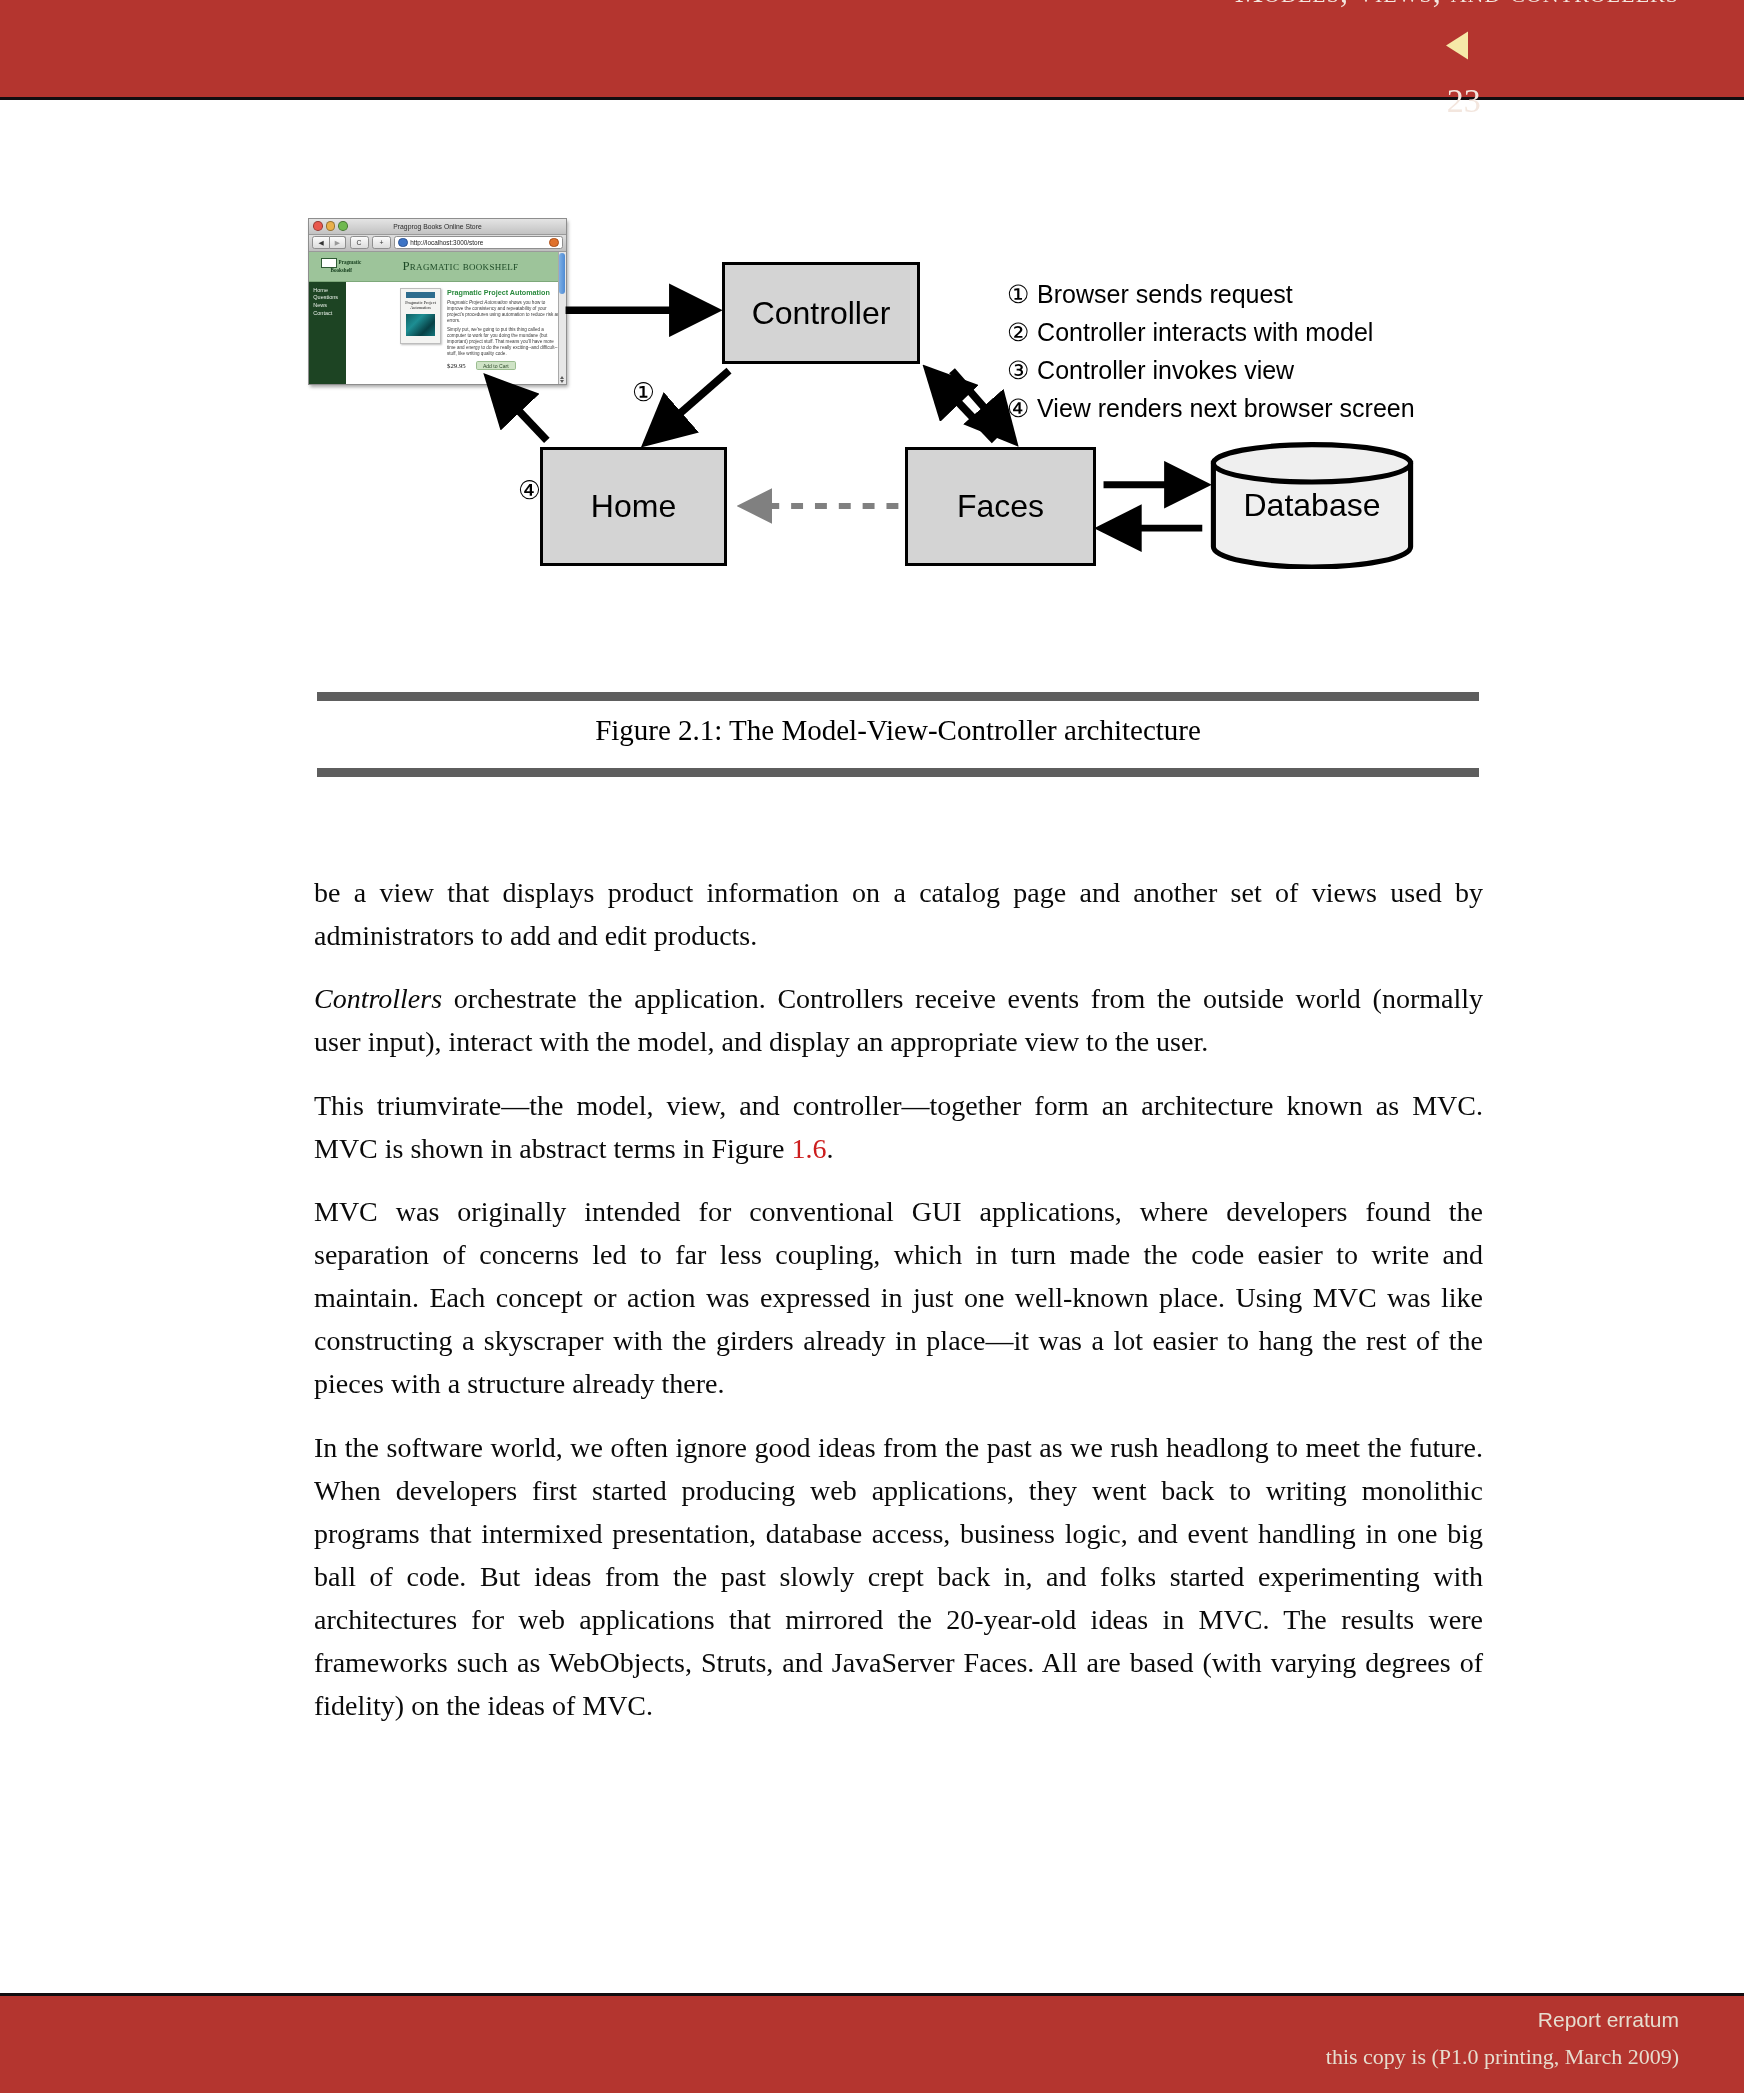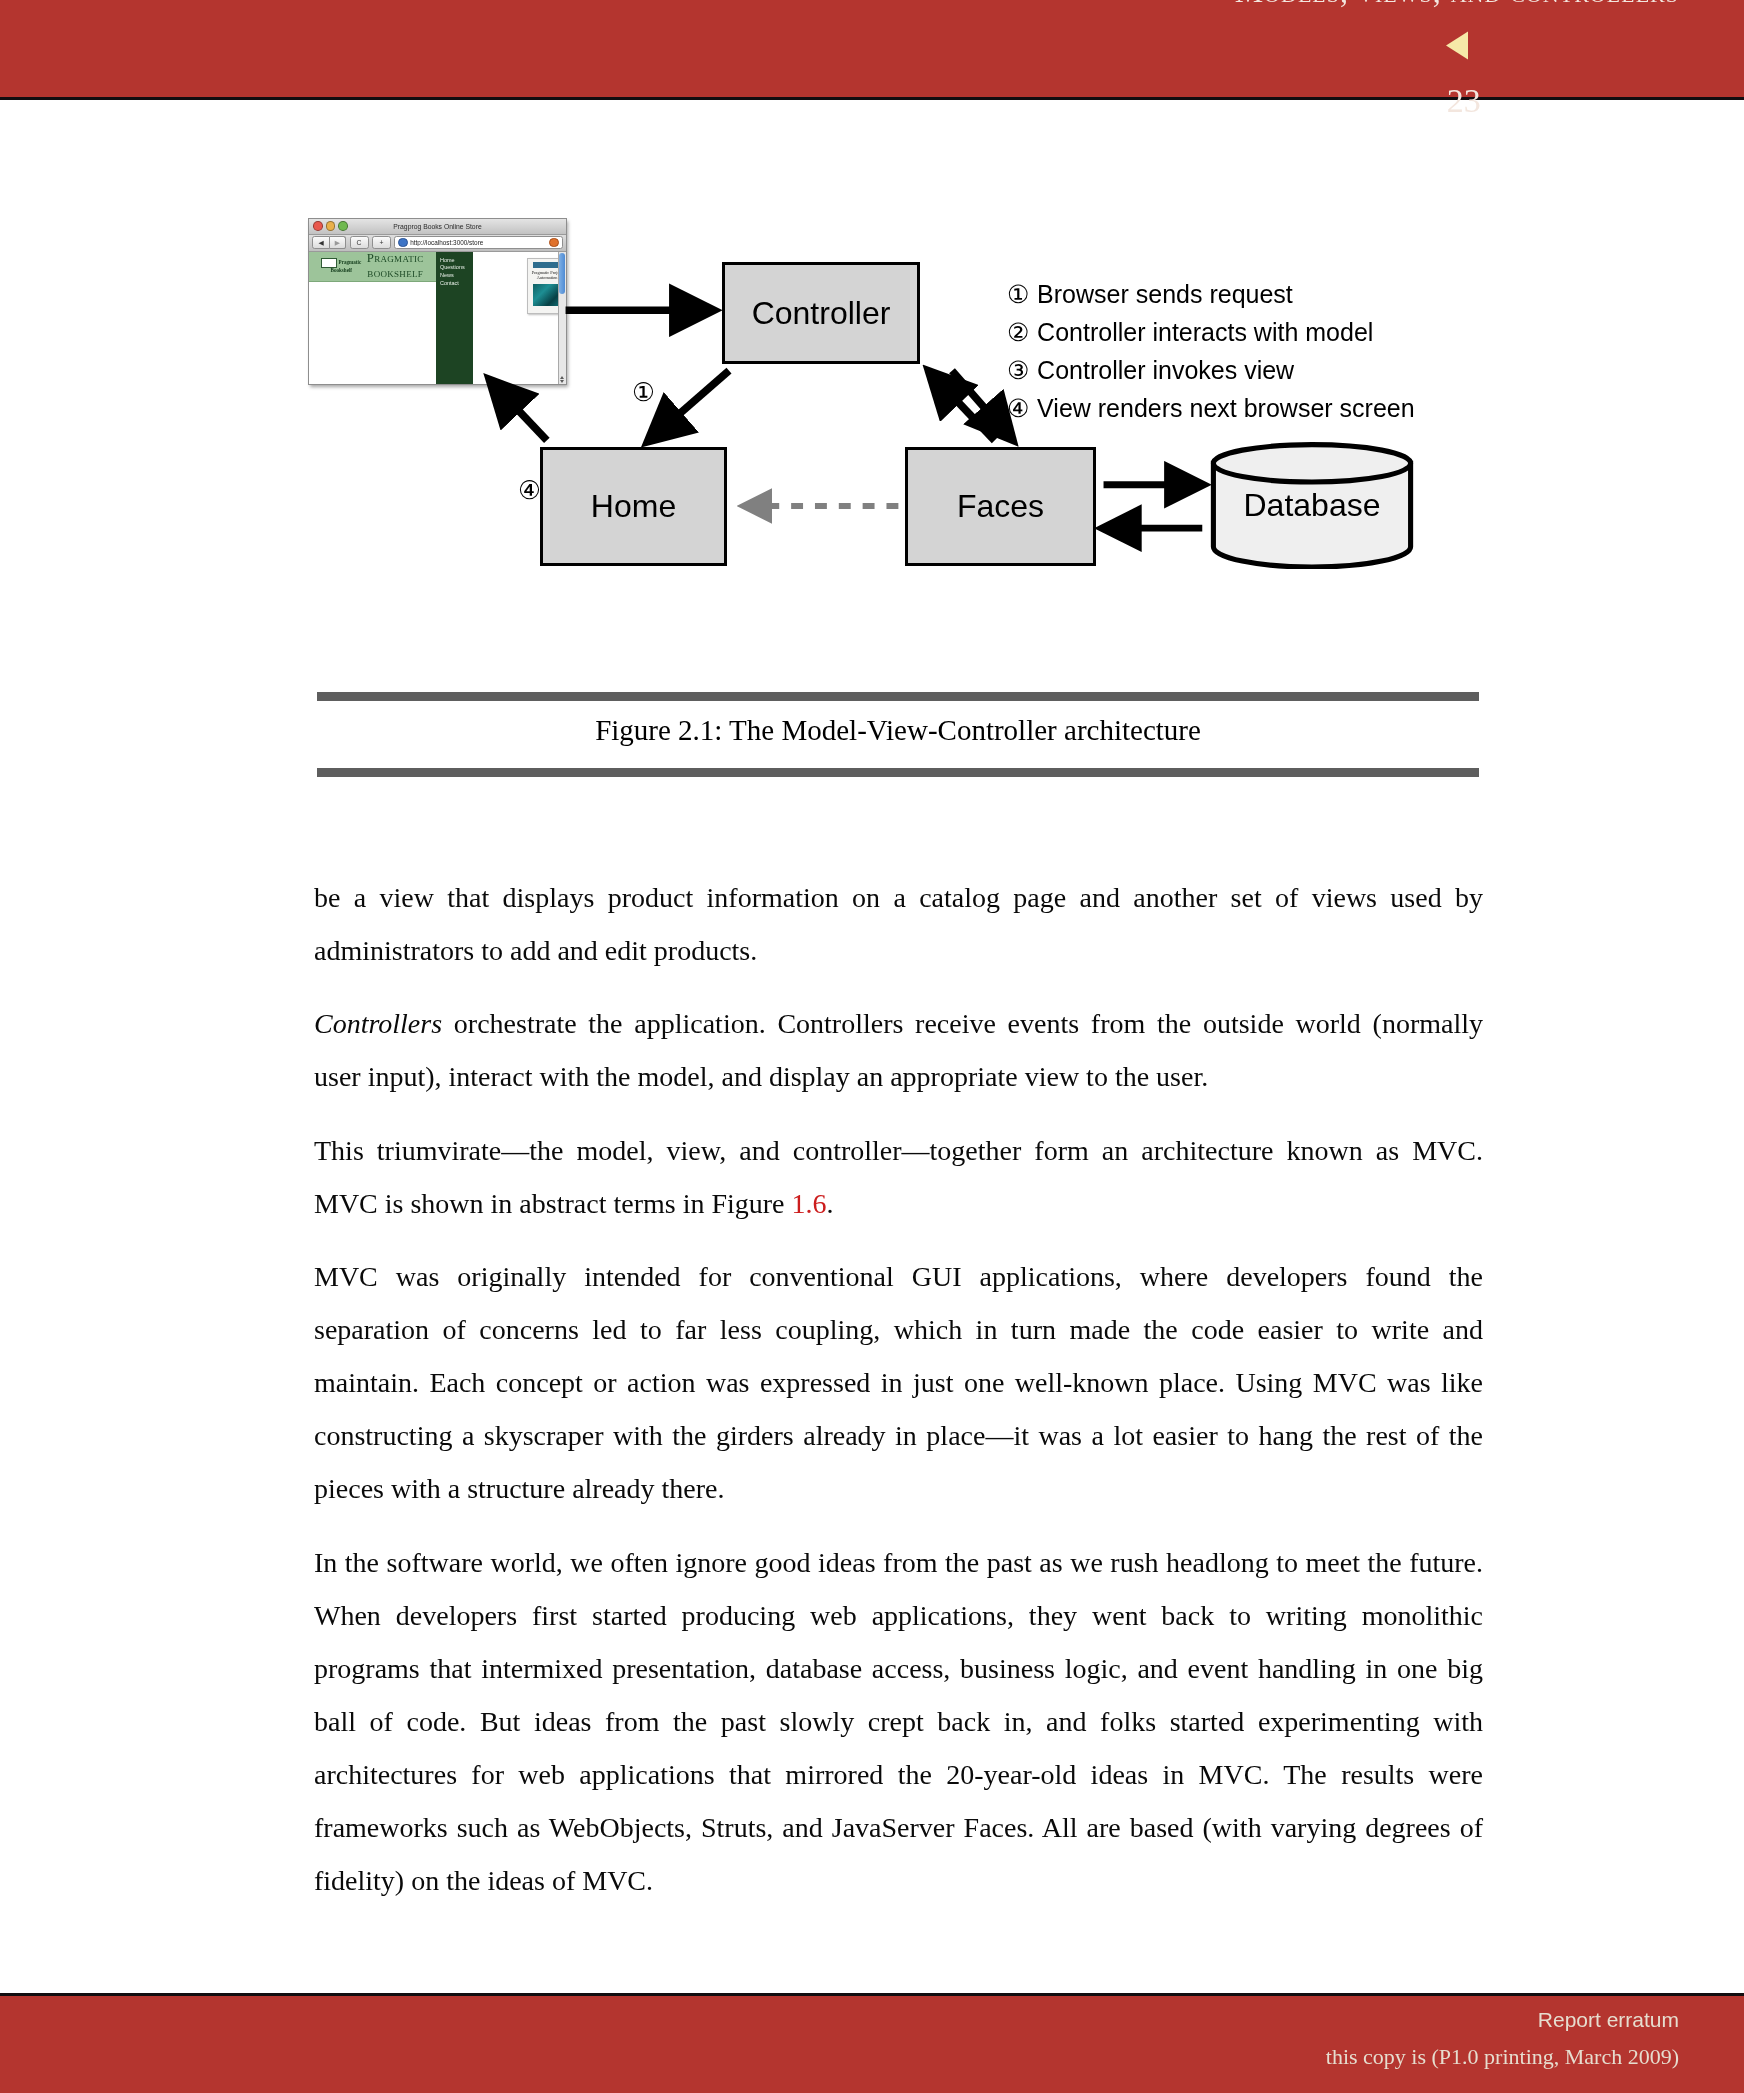--- a/index.html
+++ b/index.html
@@ -156,20 +156,21 @@
     background: #e0722c;
     border: 0.9px solid #a94e18;
     margin-left: auto;
     flex: 0 0 auto;
   }
   .br-viewport {
     position: relative;
     height: calc(100% - 31.5px);
     background: #ffffff;
     display: flex;
+    flex-direction: column;
   }
   .br-banner {
     height: 29px;
     background: #9dc49a;
     display: flex;
     align-items: center;
     border-bottom: 0.9px solid #7da87a;
     position: relative;
   }
   .br-logo {
@@ -409,21 +410,21 @@
   }
 
   
   .body-text {
     position: absolute;
     left: 314px;
     top: 871px;
     width: 1169px;
     font-family: "Liberation Serif", serif;
     font-size: 28px;
-    line-height: 53px;
+    line-height: 43px;
     color: #0a0a0a;
     text-align: justify;
     text-justify: inter-word;
   }
   .body-text p { margin: 0 0 20.4px 0; }
   .body-text p:last-child { margin-bottom: 0; }
   .ital { font-style: italic; }
   .xref { color: #cc1d1d; }
 
   

